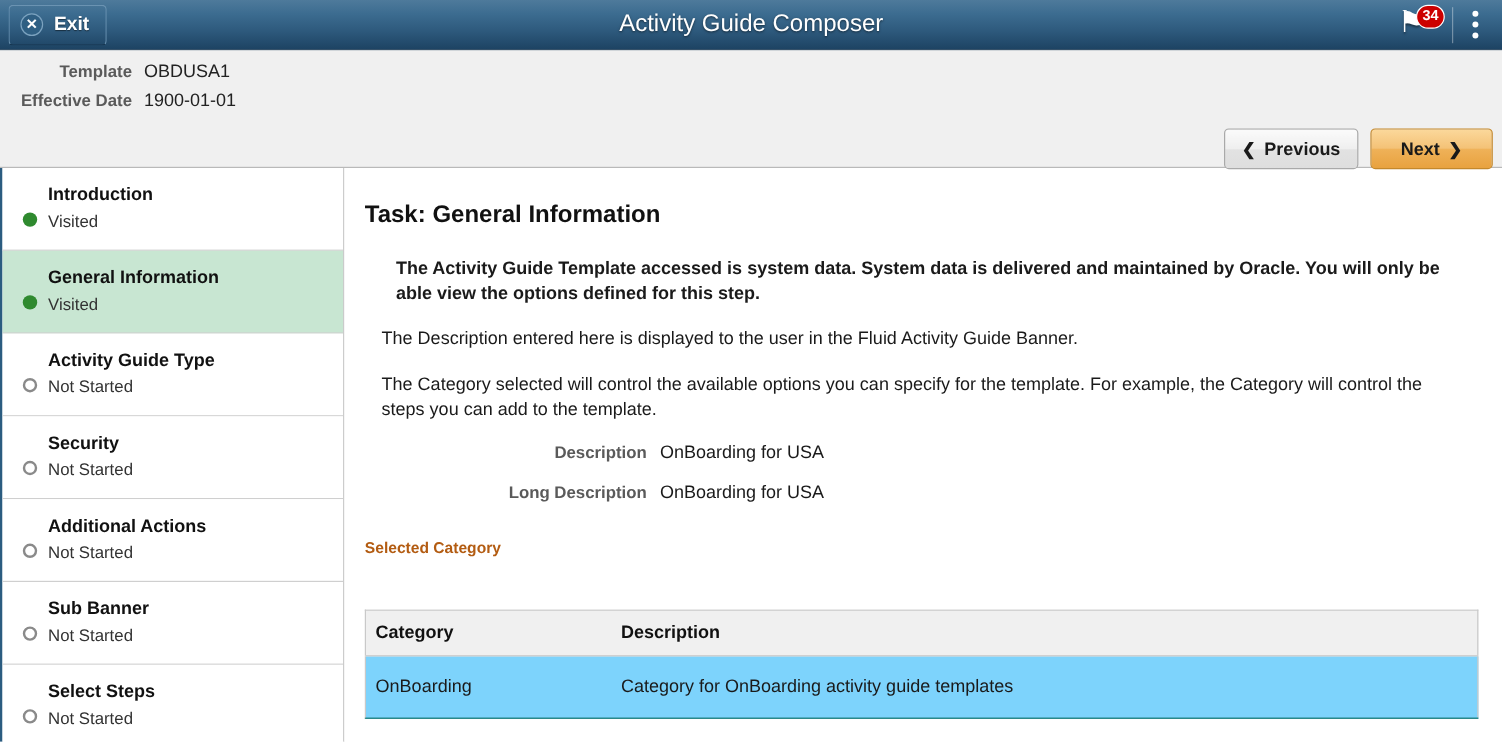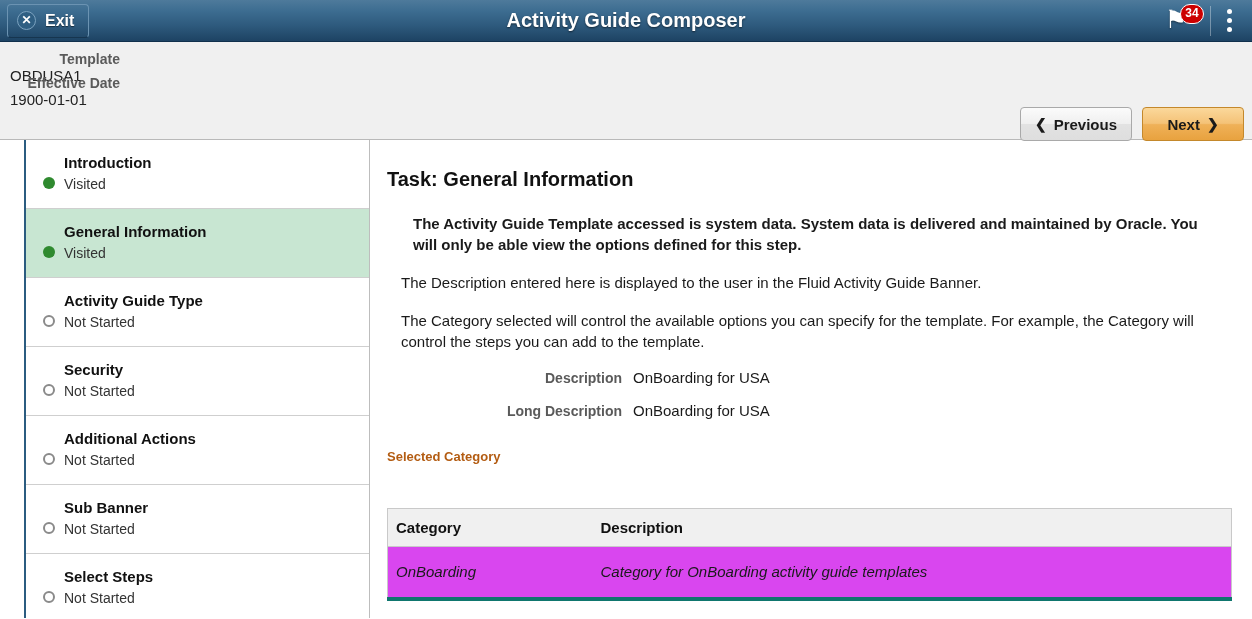--- a/index.html
+++ b/index.html
@@ -50,21 +50,21 @@
     font-size: 16px;
     font-weight: bold;
     text-shadow: 0 1px 1px rgba(0,0,0,.5);
   }
   .header-title {
     position: absolute;
     left: 0; right: 0;
     text-align: center;
     color: #ffffff;
     font-size: 20px;
-    font-weight: bold;
+    font-weight: normal;
     text-shadow: 0 1px 2px rgba(0,0,0,.55);
     pointer-events: none;
   }
   .header-right {
     margin-left: auto;
     display: flex;
     align-items: center;
     height: 100%;
     padding-right: 9px;
   }
@@ -131,21 +131,20 @@
     background: #f0f0f0;
     border-bottom: 1px solid #b9b9b9;
   }
   .meta {
     padding: 9px 0 0 0;
   }
   .meta-row {
     display: flex;
     align-items: baseline;
     height: 24px;
-    flex-direction: column;
   }
   .meta-label {
     width: 110px;
     text-align: right;
     color: #5a5a5a;
     font-size: 14px;
     font-weight: bold;
   }
   .meta-value {
     margin-left: 10px;
@@ -187,27 +186,26 @@
 
   
   .body {
     display: flex;
     width: 1252px;
     height: 478px;
   }
 
   
   .sidebar {
-    width: 346px;
+    width: 287px;
     height: 100%;
     background: #ffffff;
     border-right: 1px solid #bdbdbd;
     border-left: 2px solid #2b5c80;
     overflow: hidden;
-    margin-left: 24px;
   }
   .step {
     position: relative;
     height: 69px;
     padding: 14px 10px 0 38px;
     border-bottom: 1px solid #cfcfcf;
     background: #ffffff;
     cursor: pointer;
   }
   .step.active { background: #c8e6d2; }
@@ -294,27 +292,26 @@
     background: #f0f0f0;
     border-bottom: 1px solid #c9c9c9;
     text-align: left;
     font-size: 15px;
     font-weight: bold;
     color: #111111;
     padding: 10px 8px;
     height: 34px;
   }
   table.grid tbody td {
-    background: #d946ef;
+    background: #7dd3fc;
     font-size: 15px;
     color: #1a1a1a;
     padding: 14px 8px;
     height: 52px;
-    border-bottom: 4px solid #0f766e;
-    font-style: italic;
+    border-bottom: 1px solid #0f766e;
   }
   .col-cat { width: 205px; }
 </style>
 </head>
 <body>
 
 <div class="header">
   <div class="exit-btn">
     <span class="exit-x">✕</span>
     <span class="exit-label">Exit</span>

